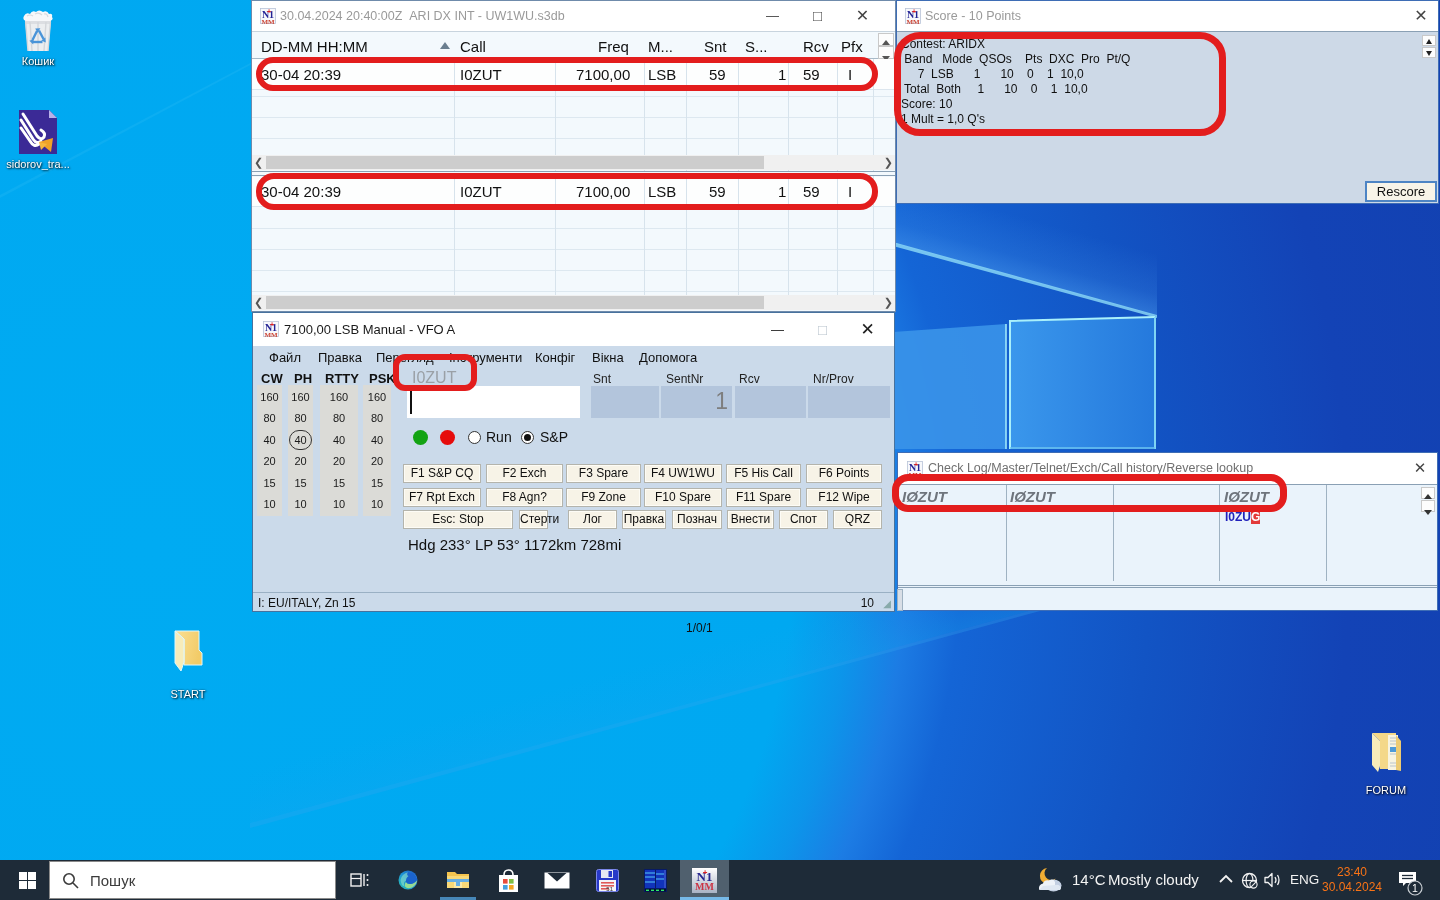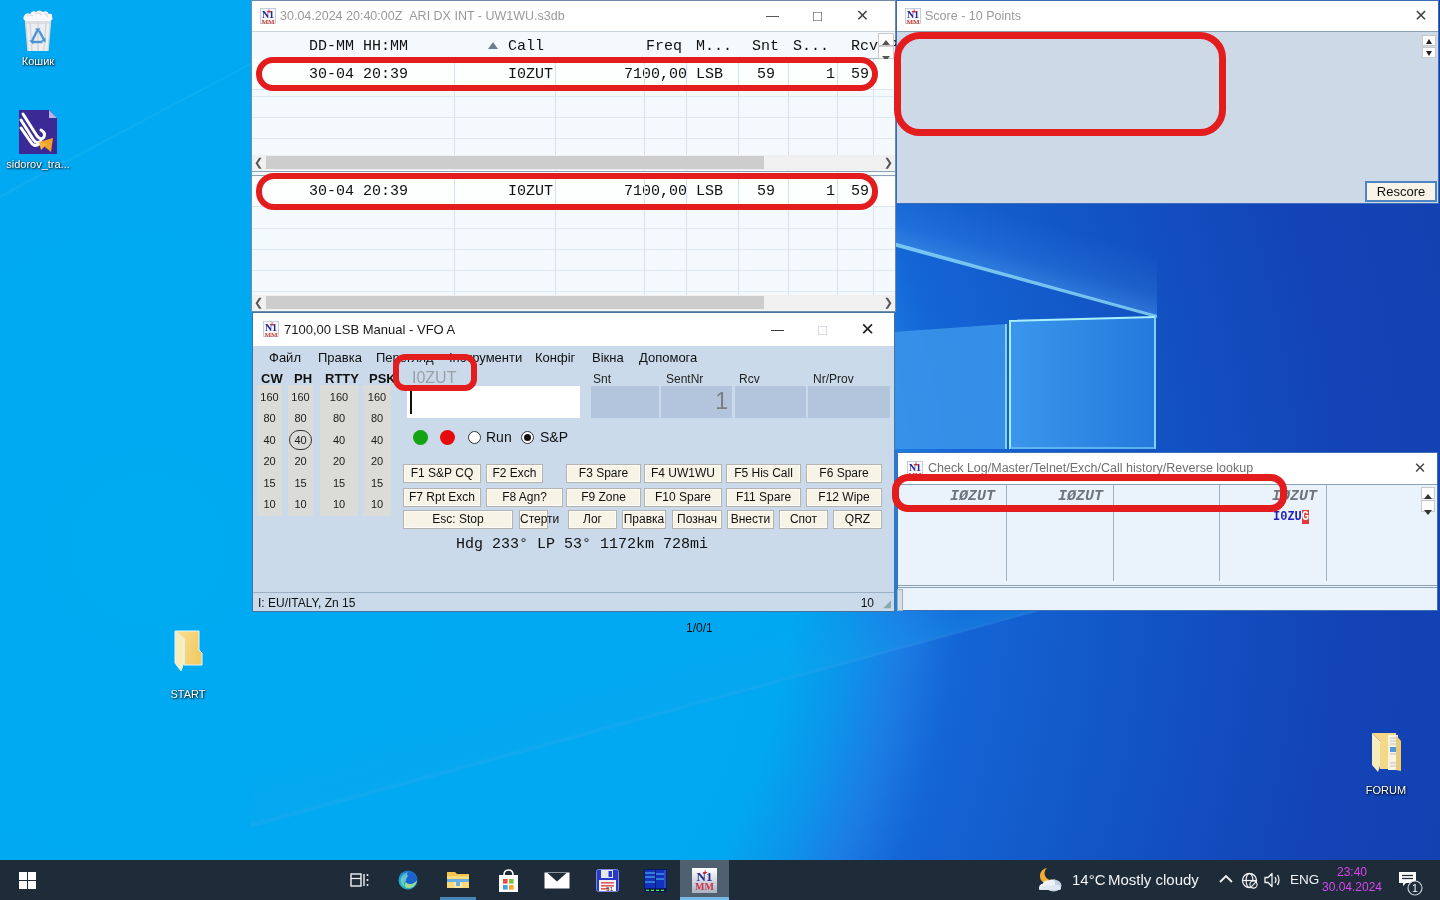--- a/index.html
+++ b/index.html
@@ -15,21 +15,21 @@
   
   .win { position:absolute; background:#fff; border:1px solid #6f8bab; box-shadow:0 0 0 0; }
   .tbar { position:absolute; left:0; top:0; right:0; height:30px; background:#fff; }
   .ttext { position:absolute; left:28px; top:8px; font-size:12.5px; color:#9a9a9a; white-space:nowrap; }
   .ticon { position:absolute; left:8px; top:7px; width:16px; height:16px; }
   .tbtns { position:absolute; top:0; right:0; height:30px; display:flex; }
   .tb { width:45px; height:30px; color:#444; font-size:13px; text-align:center; line-height:30px; }
 
   
   #logwin { left:251px; top:0; width:645px; height:312px; }
-  .mono { font-family:Liberation Mono, monospace;margin-left:48px; }
+  .mono { font-family:Liberation Sans, sans-serif; }
 
   .fk { position:absolute; height:19px; background:#f7f3e7; border:1px solid #b4b4ac; box-shadow:inset 0 0 0 1px #fdfcf6; font-size:12px; color:#101010; text-align:center; line-height:16px; white-space:nowrap; }
 
   
   .oval { position:absolute; border:6px solid #e31d1d; border-radius:20px; z-index:60; }
 
   
   #taskbar { left:0; top:860px; width:1440px; height:40px; background:#1e2b38; z-index:80; }
 </style>
 </head>
@@ -253,20 +253,26 @@
           <text x="8" y="10" font-size="10" font-weight="bold" fill="#232394" text-anchor="middle" font-family="Liberation Serif">N1</text>
           <text x="8" y="15.5" font-size="7" font-weight="bold" fill="#c43" text-anchor="middle" font-family="Liberation Serif">MM</text>
           <text x="9" y="6" font-size="7" font-weight="bold" fill="#d22" text-anchor="middle" font-family="Liberation Sans">+</text>
         </svg>
       <div class="ttext">Score - 10 Points</div>
       <div class="tbtns" style="right:0;">
           <div class="tb" style="font-size:16px; width:34px;">✕</div>
         </div>
     </div>
     <div class="abs" style="left:0; top:30px; right:0; bottom:0; background:#cdd9e7; border-top:1px solid #8aa0b4;">
+      <pre class="mono" style="position:absolute; left:4px; top:5px; font-size:12px; line-height:15px; color:#101010;">Contest: ARIDX
+ Band   Mode  QSOs    Pts  DXC  Pro  Pt/Q
+     7  LSB      1      10    0    1  10,0
+ Total  Both     1      10    0    1  10,0
+Score: 10
+1 Mult = 1,0 Q's</pre>
       <div class="abs" style="right:2px; top:3px; width:14px; height:23px;">
         <div style="width:14px;height:11px;background:#fdfdfd;border:1px solid #c9c9c9;text-align:center;line-height:5px;"><span style="display:inline-block;width:0;height:0;border-left:3.5px solid transparent;border-right:3.5px solid transparent;border-bottom:5px solid #222;"></span></div>
         <div style="width:14px;height:11px;background:#fdfdfd;border:1px solid #c9c9c9;text-align:center;line-height:5px;margin-top:1px;"><span style="display:inline-block;width:0;height:0;border-left:3.5px solid transparent;border-right:3.5px solid transparent;border-top:5px solid #222;"></span></div>
       </div>
       <div class="abs" style="right:1px; bottom:1px; width:72px; height:21px; background:#f8f4e8; border:2px solid #4d84c4; font-size:13px; color:#111; text-align:center; line-height:17px;">Rescore</div>
     </div>
   </div>
   <div id="vfowin" class="win" style="left:252px; top:312px; width:643px; height:300px; border-color:#47729e;">
     <div class="tbar" style="height:33px;">
       <svg class="ticon" style="left:10px; top:8px;" viewBox="0 0 16 16">
@@ -355,25 +361,25 @@
       <div class="abs" style="left:160px; top:84px; width:15px; height:15px; border-radius:50%; background:#13a313;"></div>
       <div class="abs" style="left:187px; top:84px; width:15px; height:15px; border-radius:50%; background:#e60c0c;"></div>
       <div class="abs" style="left:215px; top:85px; width:13px; height:13px; border-radius:50%; background:#fff; border:1px solid #333;"></div>
       <div class="abs" style="left:233px; top:83px; font-size:14px; color:#111;">Run</div>
       <div class="abs" style="left:268px; top:85px; width:13px; height:13px; border-radius:50%; background:#fff; border:1px solid #333;">
           <div style="width:7px;height:7px;border-radius:50%;background:#111;margin:2px 0 0 2px;"></div>
         </div>
       <div class="abs" style="left:287px; top:83px; font-size:14px; color:#111;">S&amp;P</div>
 
       <div class="fk" style="left:150px; top:118px; width:78px;">F1 S&amp;P CQ</div>
-      <div class="fk" style="left:233px; top:118px; width:57px;">F2 Exch</div>
+      <div class="fk" style="left:233px; top:118px; width:77px;">F2 Exch</div>
       <div class="fk" style="left:313px; top:118px; width:75px;">F3 Spare</div>
       <div class="fk" style="left:391px; top:118px; width:78px;">F4 UW1WU</div>
       <div class="fk" style="left:473px; top:118px; width:75px;">F5 His Call</div>
-      <div class="fk" style="left:553px; top:118px; width:76px;">F6 Spare</div>
+      <div class="fk" style="left:553px; top:118px; width:76px;">F6 Points</div>
       <div class="fk" style="left:150px; top:142px; width:78px;">F7 Rpt Exch</div>
       <div class="fk" style="left:233px; top:142px; width:77px;">F8 Agn?</div>
       <div class="fk" style="left:313px; top:142px; width:75px;">F9 Zone</div>
       <div class="fk" style="left:391px; top:142px; width:78px;">F10 Spare</div>
       <div class="fk" style="left:473px; top:142px; width:75px;">F11 Spare</div>
       <div class="fk" style="left:553px; top:142px; width:76px;">F12 Wipe</div>
       <div class="fk" style="left:150px; top:164px; width:110px;">Esc: Stop</div>
       <div class="fk" style="left:266px; top:164px; width:29px;">Стерти</div>
       <div class="fk" style="left:315px; top:164px; width:49px;">Лог</div>
       <div class="fk" style="left:369px; top:164px; width:44px;">Правка</div>
@@ -430,20 +436,27 @@
   </div>
   <div id="taskbar" class="abs">
 
     <svg class="abs" style="left:19px; top:12px;" width="17" height="17" viewBox="0 0 17 17">
       <rect x="0" y="0" width="8" height="8" fill="#fff"></rect>
         <rect x="9" y="0" width="8" height="8" fill="#fff"></rect>
       <rect x="0" y="9" width="8" height="8" fill="#fff"></rect>
         <rect x="9" y="9" width="8" height="8" fill="#fff"></rect>
     </svg>
 
+    <div class="abs" style="left:49px; top:1px; width:287px; height:38px; background:#fff; border:1px solid #8a8a8a;">
+      <svg class="abs" style="left:12px; top:10px;" width="17" height="17" viewBox="0 0 17 17">
+          <circle cx="7" cy="7" r="5.2" fill="none" stroke="#3b3b3b" stroke-width="1.6"></circle>
+          <line x1="11" y1="11" x2="16" y2="16" stroke="#3b3b3b" stroke-width="1.6"></line>
+        </svg>
+      <span class="abs" style="left:40px; top:10px; font-size:15px; color:#3c3c3c;">Пошук</span>
+    </div>
 
     <svg class="abs" style="left:350px; top:11px;" width="19" height="18" viewBox="0 0 19 18">
       <rect x="1" y="3" width="10" height="12" fill="none" stroke="#f2f2f2" stroke-width="1.4"></rect>
       <line x1="14" y1="3" x2="14" y2="15" stroke="#f2f2f2" stroke-width="1.4"></line>
       <circle cx="17.5" cy="4" r="1" fill="#f2f2f2"></circle>
         <circle cx="17.5" cy="9" r="1" fill="#f2f2f2"></circle>
         <circle cx="17.5" cy="14" r="1" fill="#f2f2f2"></circle>
       <line x1="1" y1="7.5" x2="11" y2="7.5" stroke="#f2f2f2" stroke-width="1.2"></line>
     </svg>
 
@@ -553,21 +566,21 @@
       <line x1="10.2" y1="14.8" x2="14.8" y2="10.2" stroke="#f2f2f2" stroke-width="1.1"></line>
     </svg>
 
     <svg class="abs" style="left:1264px; top:12px;" width="19" height="16" viewBox="0 0 19 16">
       <path d="M1,5.5 L4,5.5 L8,1.5 L8,14.5 L4,10.5 L1,10.5 Z" fill="none" stroke="#f2f2f2" stroke-width="1.3" stroke-linejoin="round"></path>
       <path d="M11,5 Q13,8 11,11" fill="none" stroke="#f2f2f2" stroke-width="1.3"></path>
       <path d="M13.5,3 Q16.5,8 13.5,13" fill="none" stroke="#f2f2f2" stroke-width="1.3"></path>
     </svg>
     <span class="abs" style="left:1290px; top:12px; font-size:13.5px; color:#f2f2f2;">ENG</span>
 
-    <div class="abs" style="left:1320px; top:5px; width:64px; text-align:center; font-size:12px; color:#d946ef; line-height:15px;">23:40<br>30.04.2024</div>
+    <div class="abs" style="left:1320px; top:5px; width:64px; text-align:center; font-size:12px; color:#f97316; line-height:15px;">23:40<br>30.04.2024</div>
 
     <svg class="abs" style="left:1398px; top:11px;" width="25" height="25" viewBox="0 0 25 25">
       <path d="M1,1 L18,1 L18,12 L8,12 L5,15 L5,12 L1,12 Z" fill="#fff"></path>
       <line x1="4" y1="4.5" x2="15" y2="4.5" stroke="#1e2b38" stroke-width="1.3"></line>
       <line x1="4" y1="7.5" x2="15" y2="7.5" stroke="#1e2b38" stroke-width="1.3"></line>
       <circle cx="17" cy="17" r="7" fill="#1e2b38" stroke="#c8cdd2" stroke-width="1.2"></circle>
       <text x="17" y="21" font-size="10.5" fill="#fff" text-anchor="middle" font-family="Liberation Sans">1</text>
     </svg>
   </div>
 

